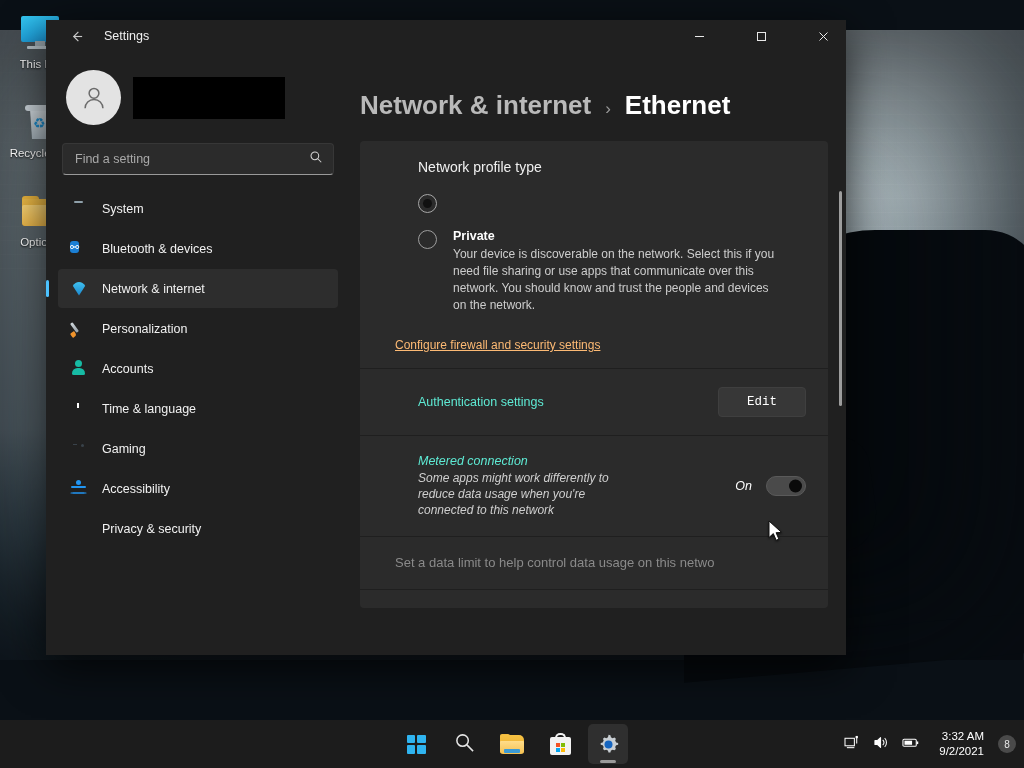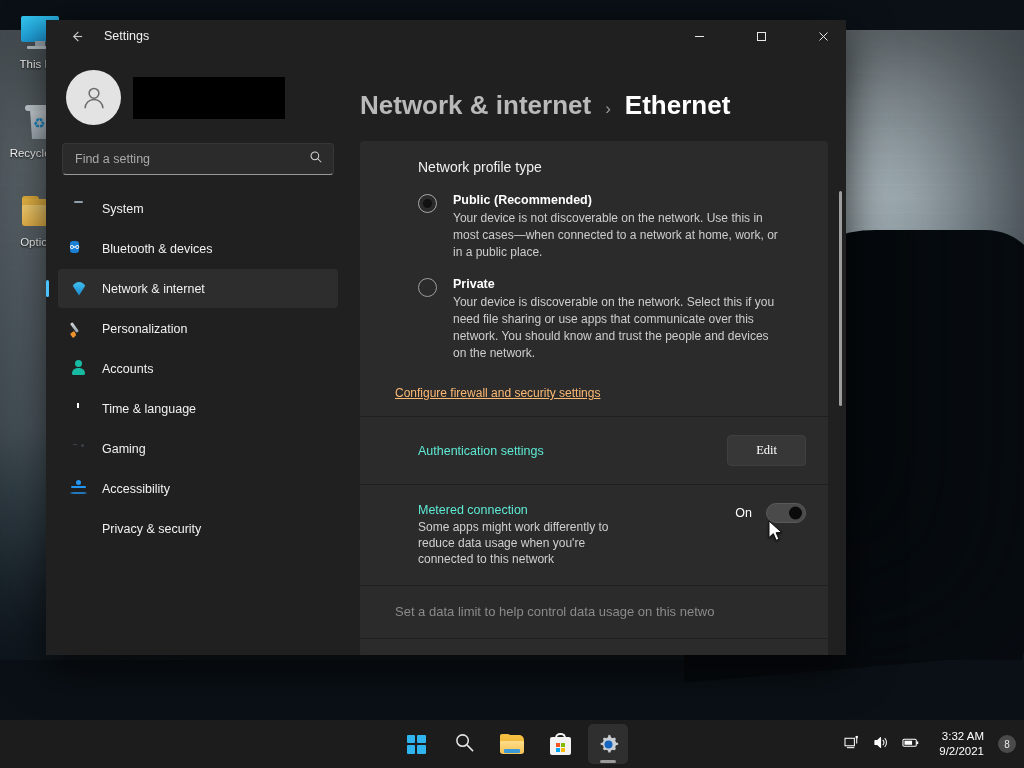--- a/index.html
+++ b/index.html
@@ -394,21 +394,21 @@
     font-size: 12px; color: #cfcfcf; line-height: 16px;
     max-width: 200px; margin-top: 2px;
   }
   .btn {
     background: #373737;
     border: 1px solid #3f3f3f;
     border-radius: 4px;
     color: #ffffff;
     font-size: 12.5px;
     padding: 7px 28px;
-    font-family: Liberation Serif, serif;
+    font-family: Liberation Mono, monospace;
   }
 
   .toggle-wrap { display: flex; align-items: center; gap: 14px; }
   .toggle-label { font-size: 12.5px; color: #ffffff; }
   .toggle {
     width: 40px; height: 20px; border-radius: 10px;
     background: #4a4a4a; border: 1px solid #5a5a5a;
     position: relative;
   }
   .toggle .knob {
@@ -674,45 +674,41 @@
       </div>
 
       <div class="scroll-area">
         <div class="card">
 
           <div class="card-section">
             <div class="section-title">Network profile type</div>
 
             <div class="radio-row">
               <div class="radio checked"></div>
-              <div class="radio-text">
-                <div class="radio-label">Public (Recommended)</div>
-                <div class="radio-desc">Your device is not discoverable on the network. Use this in most cases—when connected to a network at home, work, or in a public place.</div>
-              </div>
             </div>
 
             <div class="radio-row" style="margin-top:16px;">
               <div class="radio"></div>
               <div class="radio-text">
                 <div class="radio-label">Private</div>
                 <div class="radio-desc">Your device is discoverable on the network. Select this if you need file sharing or use apps that communicate over this network. You should know and trust the people and devices on the network.</div>
               </div>
             </div>
 
             <a class="link-muted" href="#">Configure firewall and security settings</a>
           </div>
 
           <div class="row">
             <div class="row-main">
               <div class="row-title">Authentication settings</div>
             </div>
             <button class="btn">Edit</button>
           </div>
 
-          <div class="row" style="align-items:flex-start;">
+          <div class="row" style="align-items:center;font-style:italic;">
             <div class="row-main">
               <div class="row-title">Metered connection</div>
               <div class="row-sub">Some apps might work differently to reduce data usage when you're connected to this network</div>
             </div>
             <div class="toggle-wrap">
               <span class="toggle-label">On</span>
               <div class="toggle">
                   <span class="knob"></span>
                 </div>
             </div>

